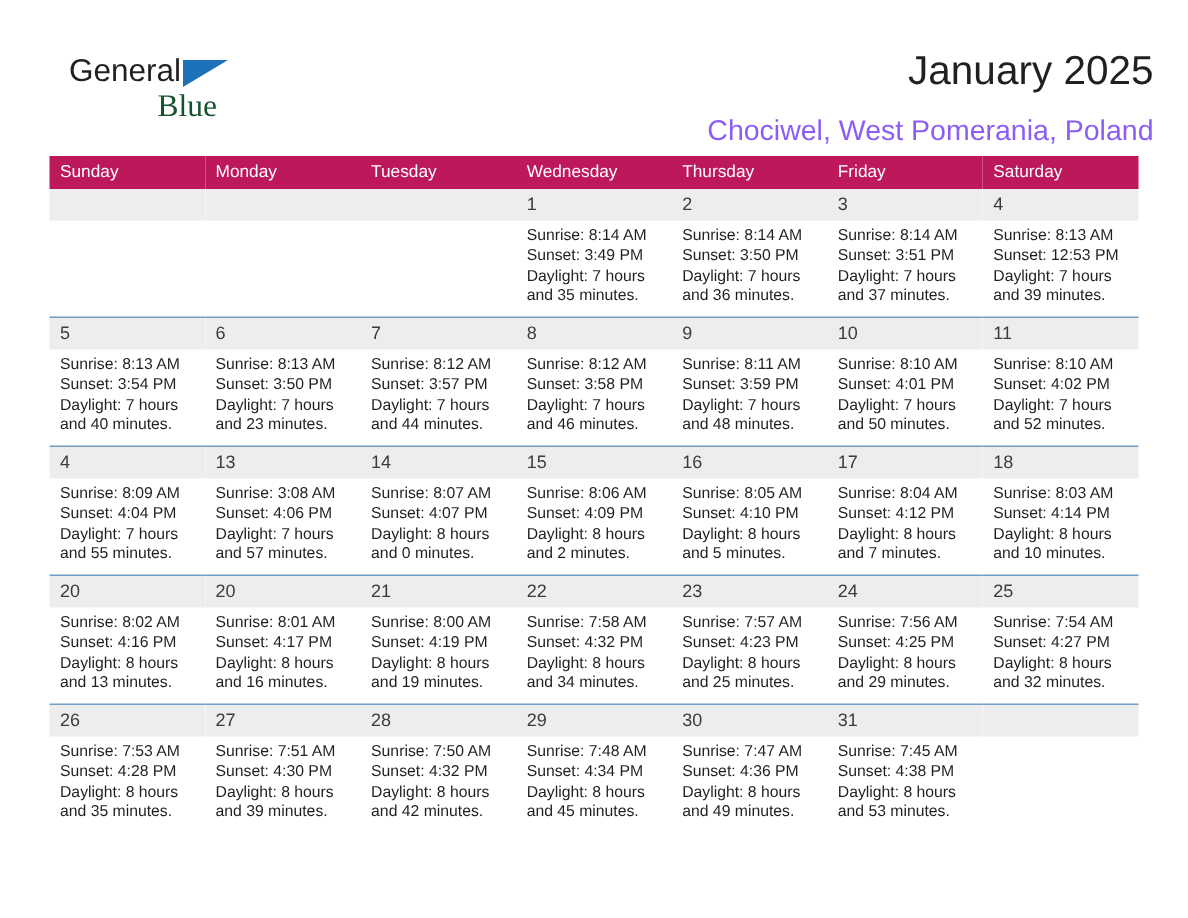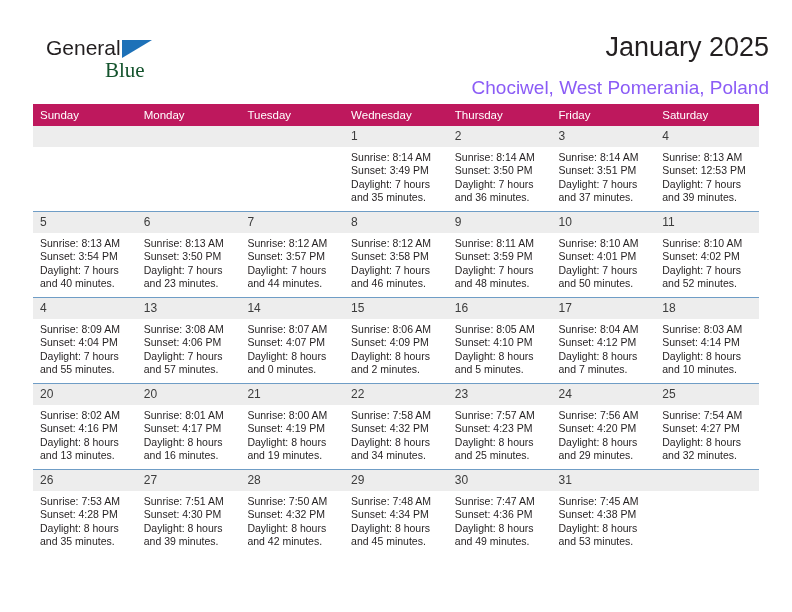--- a/index.html
+++ b/index.html
@@ -362,21 +362,21 @@
             <div class="cell-body">
               <div>Sunrise: 7:57 AM</div>
               <div>Sunset: 4:23 PM</div>
               <div class="dl">Daylight: 8 hours and 25 minutes.</div>
             </div>
           </td>
           <td>
             <span class="daynum">24</span>
             <div class="cell-body">
               <div>Sunrise: 7:56 AM</div>
-              <div>Sunset: 4:20 PM</div>
+              <div>Sunset: 4:25 PM</div>
               <div class="dl">Daylight: 8 hours and 29 minutes.</div>
             </div>
           </td>
           <td>
             <span class="daynum">25</span>
             <div class="cell-body">
               <div>Sunrise: 7:54 AM</div>
               <div>Sunset: 4:27 PM</div>
               <div class="dl">Daylight: 8 hours and 32 minutes.</div>
             </div>

